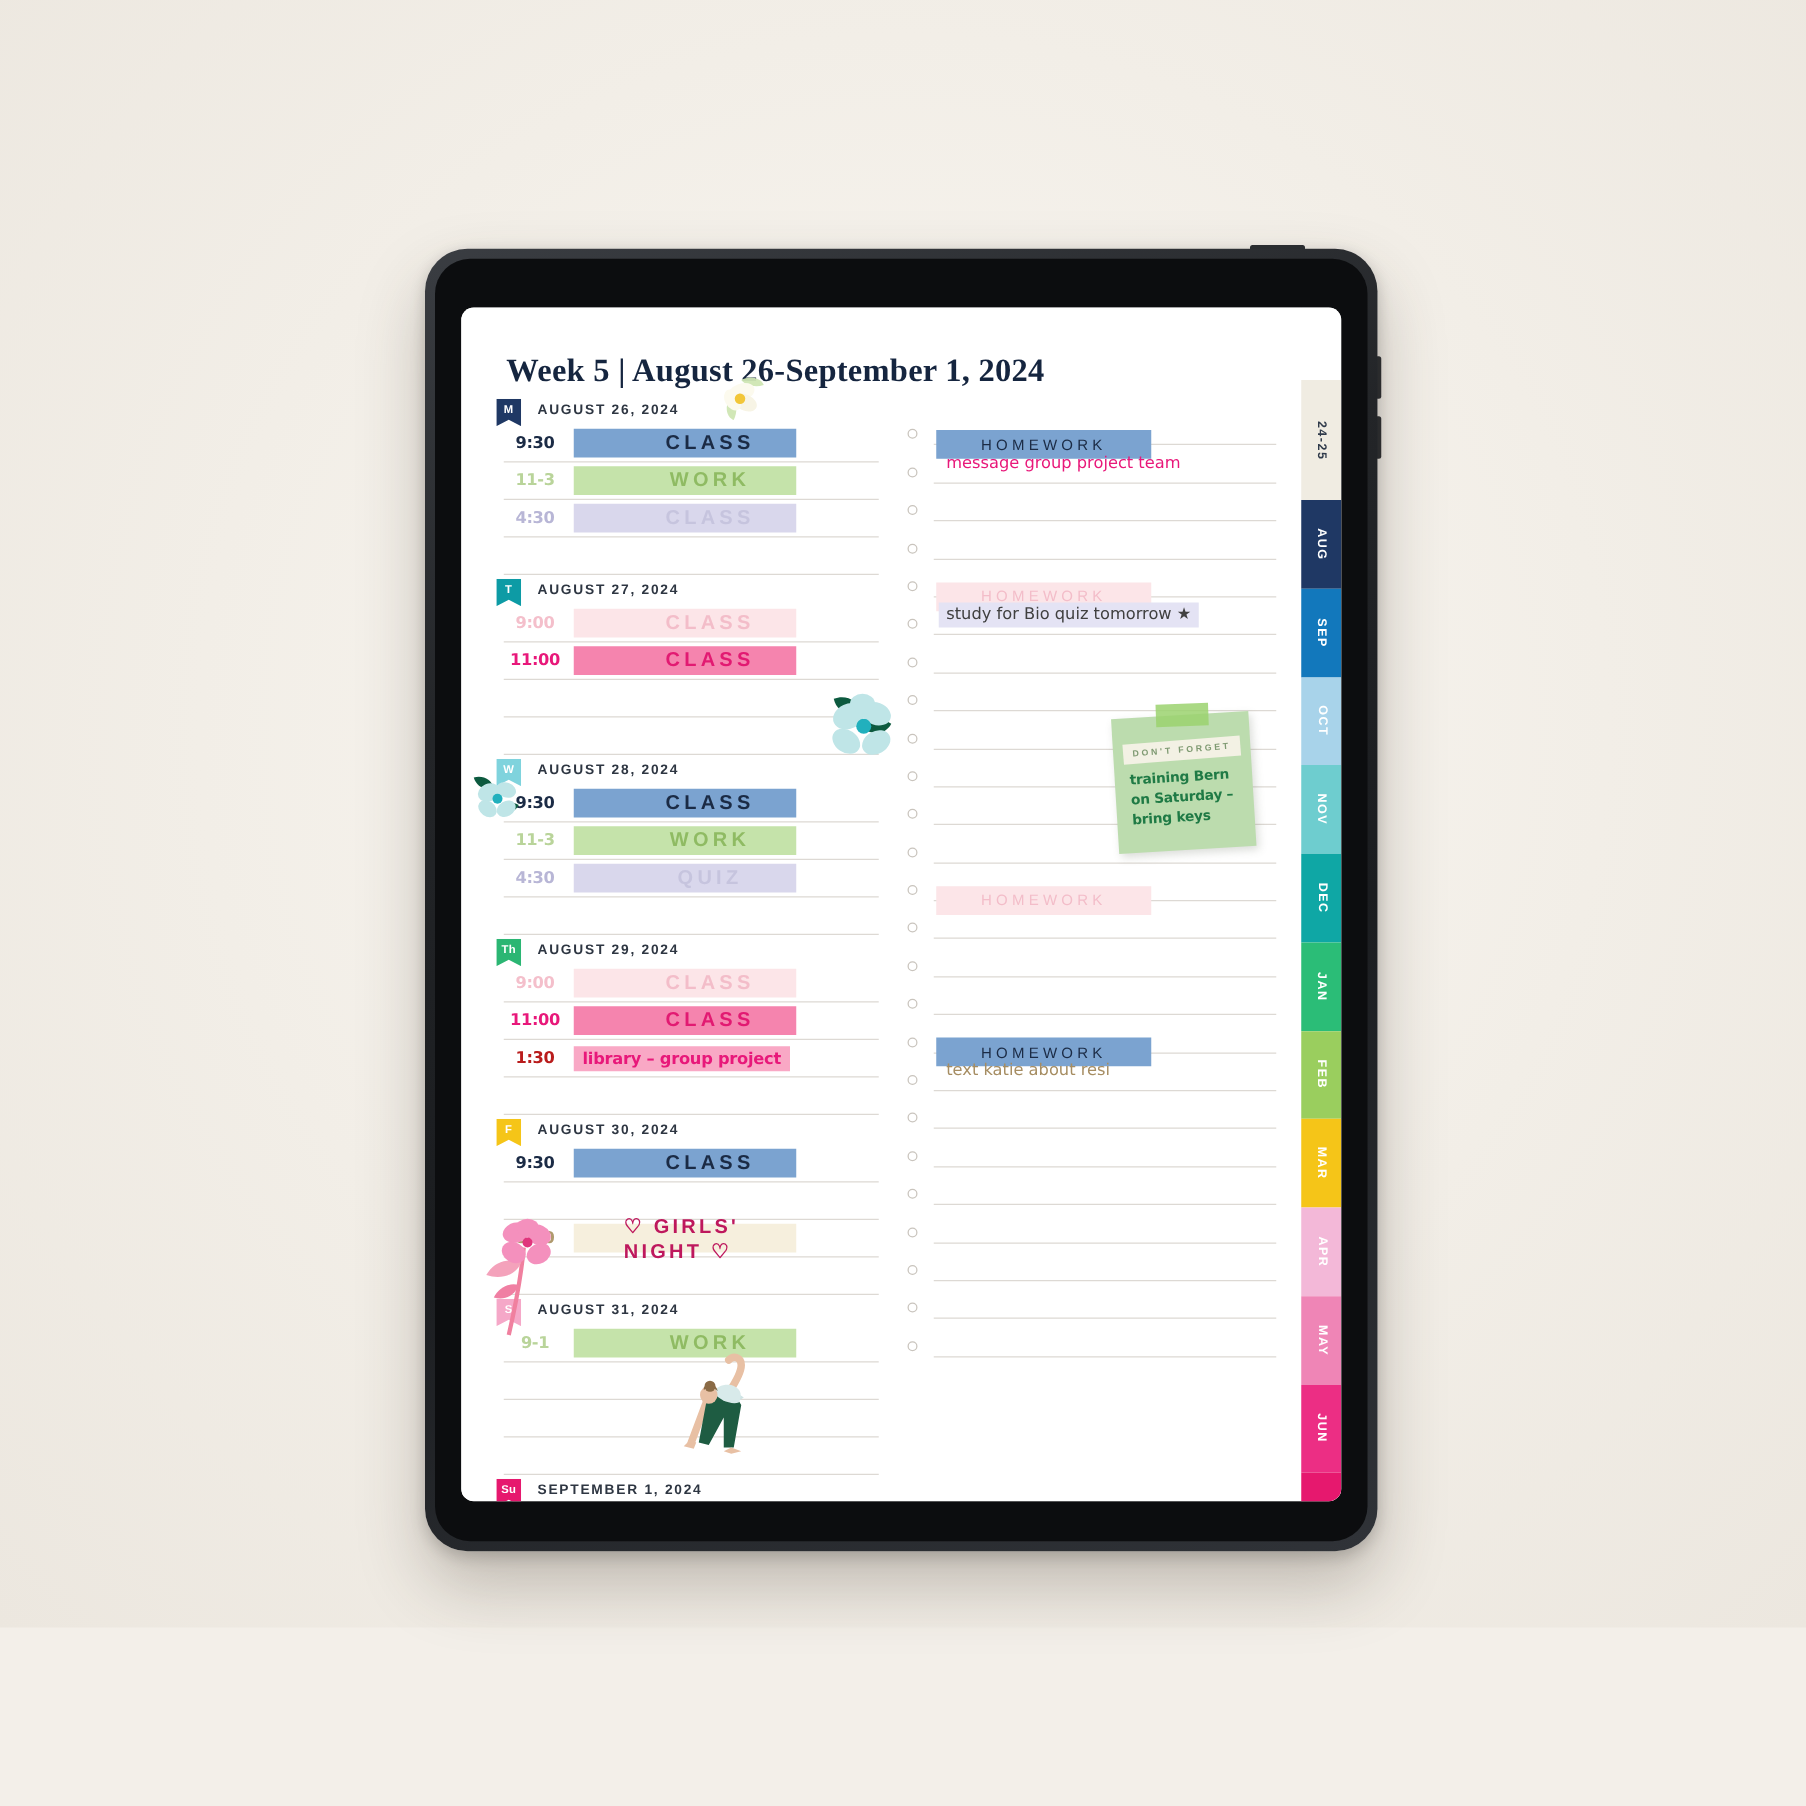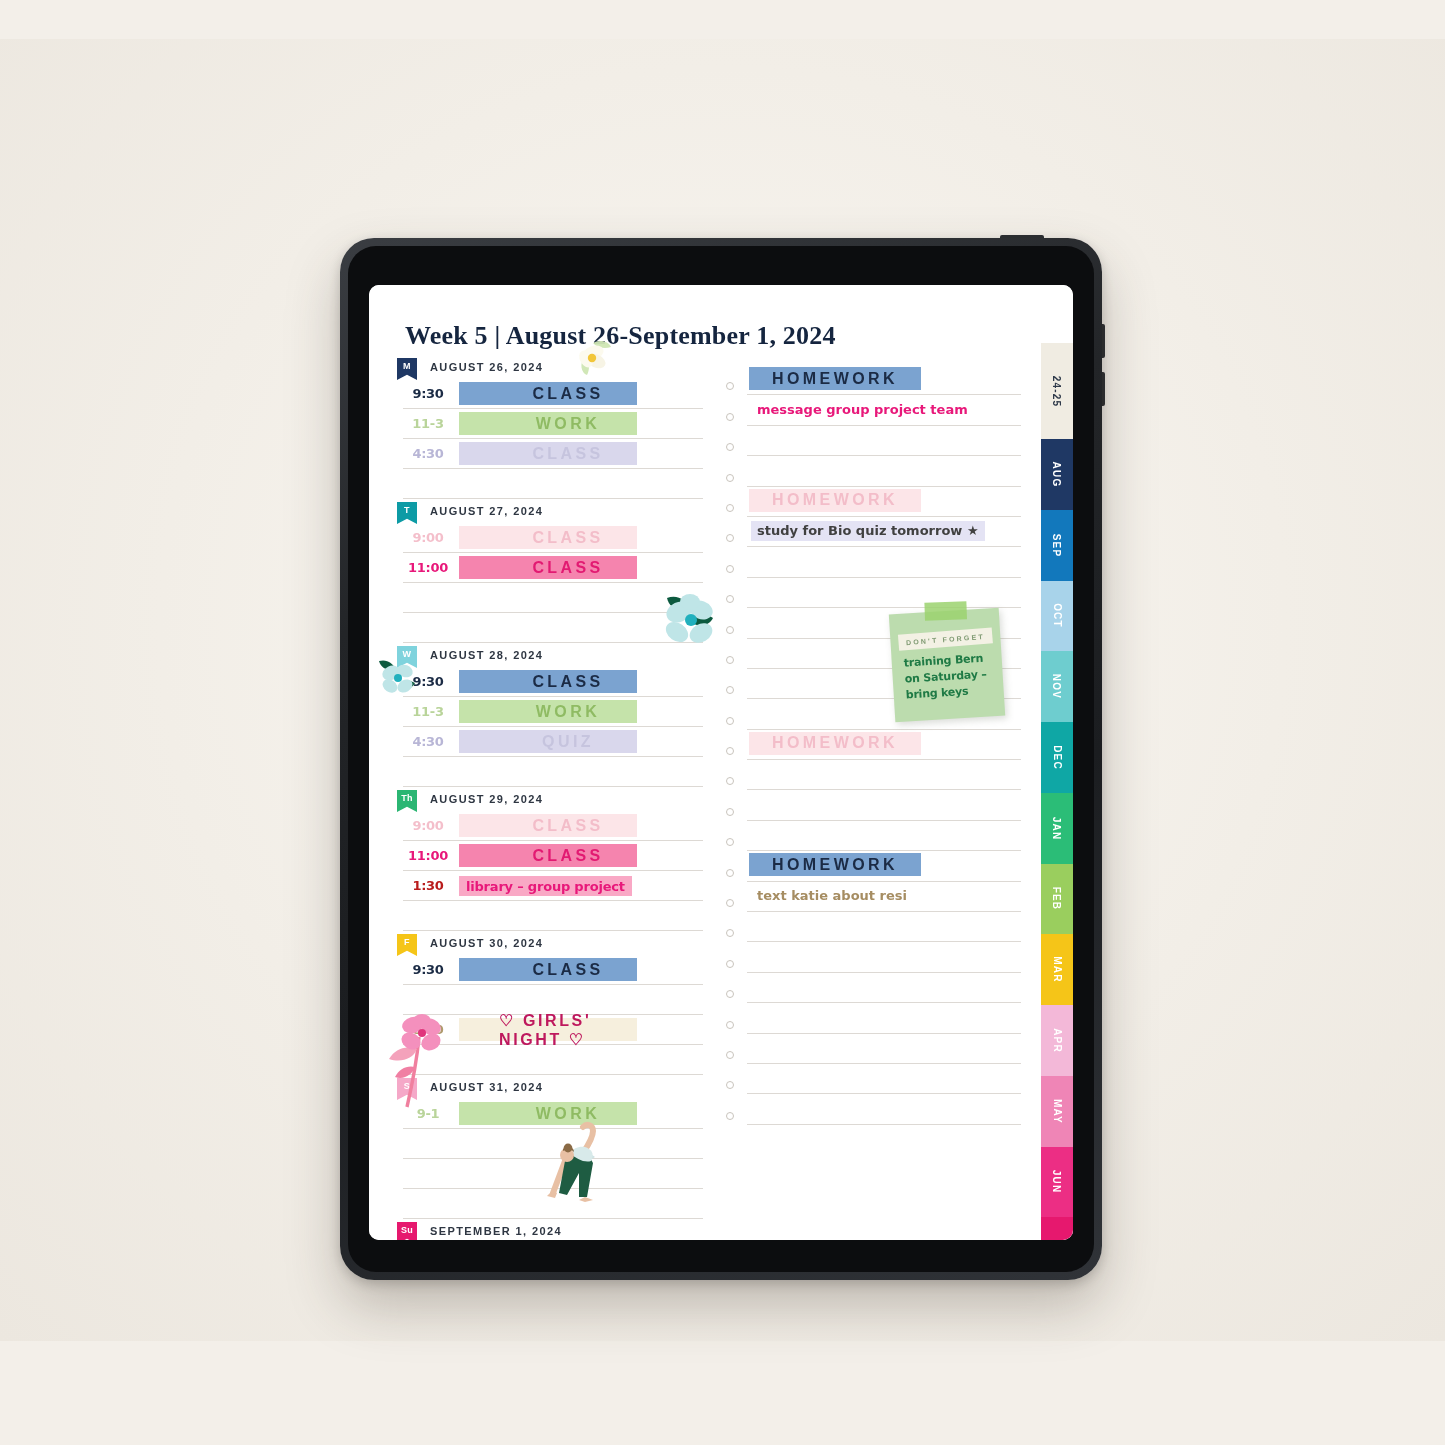--- a/index.html
+++ b/index.html
@@ -3,21 +3,21 @@
 <meta charset="utf-8">
 <style>
   * { box-sizing: border-box; margin: 0; padding: 0; }
   html, body {
     width: 1445px; height: 1445px;
     background: #f3efe9;
     font-family: "Liberation Sans", sans-serif;
     overflow: hidden;
   }
   .stage { position: relative; width: 1445px; height: 1302px; background:
-     radial-gradient(ellipse at 50% 45%, #faf7f2 0%, #f2eee7 55%, #ece7df 100%); margin-top: 39px; }
+     radial-gradient(ellipse at 50% 45%, #faf7f2 0%, #f2eee7 55%, #ece7df 100%); }
 
   
   .tablet {
     position: absolute; left: 340px; top: 199px;
     width: 762px; height: 1042px;
     background: linear-gradient(160deg,#3a3d42 0%, #232528 30%, #1b1d20 60%, #303338 100%);
     border-radius: 34px;
     box-shadow: 0 26px 54px rgba(60,50,40,.28), 0 4px 12px rgba(0,0,0,.18);
   }
   .tablet-inner {
@@ -96,28 +96,28 @@
 
   
   .right-col { position:absolute; left:352px; top:82px; width:300px; }
   .hw-row { position:relative; height:30.4px; }
   .hw-row .line { position:absolute; left:26px; right:0; bottom:2px; height:1px; background:#ddd9d4; }
   .bullet {
     position:absolute; left:5px; bottom:7px; width:8px; height:8px;
     border:1px solid #c9c4bd; border-radius:50%;
   }
   .hw-bar {
-    position:absolute; left:28px; top:0px; height:23px; width:172px;
+    position:absolute; left:28px; top:16px; height:23px; width:172px;
     display:flex; align-items:center; justify-content:center;
-    font-size:16px; font-weight:700; letter-spacing:3.4px;
+    font-size:12px; font-weight:400; letter-spacing:3.4px;
   }
   .hw-hand {
     position:absolute; left:30px; top:2px; height:20px;
     display:flex; align-items:center; padding:0 6px;
-    font-family:"DejaVu Sans", sans-serif; font-size:13px; font-weight:700;
+    font-family:"DejaVu Sans", sans-serif; font-size:13px; font-weight:400;
   }
 
   
   .sticky {
     position:absolute; left:523px; top:326px; width:110px; height:108px;
     background:#bcdcae; transform:rotate(-3.5deg);
     box-shadow:2px 3px 7px rgba(90,100,80,.22);
   }
   .sticky .tape {
     position:absolute; left:36px; top:-9px; width:42px; height:18px;

